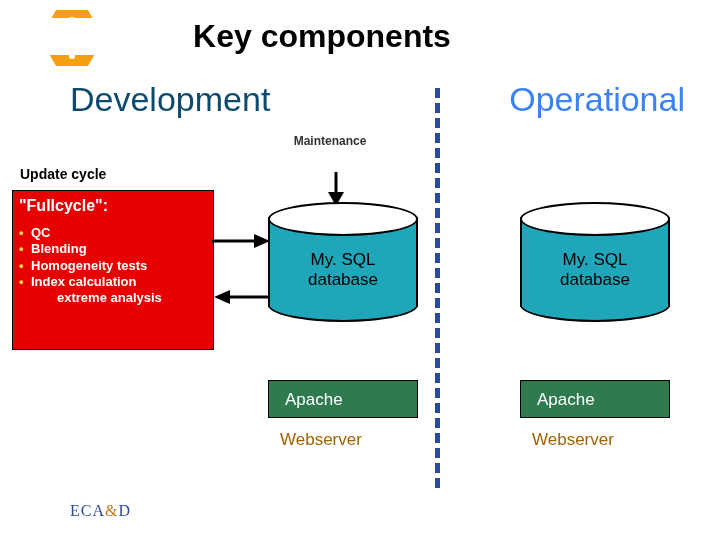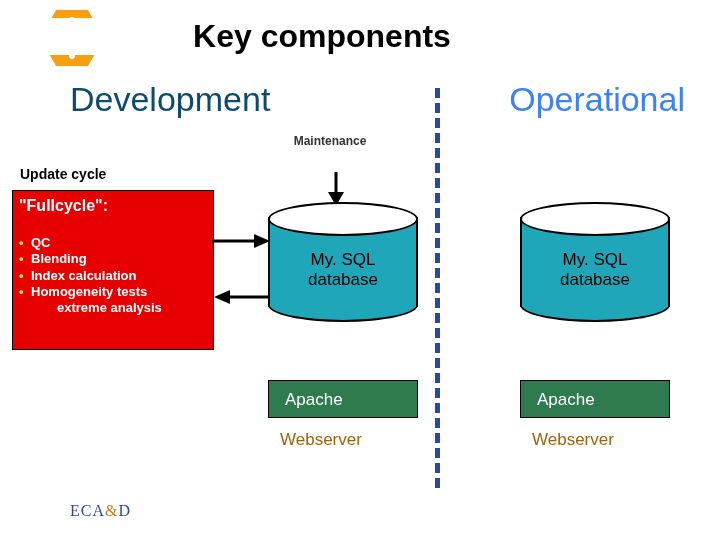--- a/index.html
+++ b/index.html
@@ -68,21 +68,21 @@
     background: #e60000;
     border: 1px solid #000;
   }
   .redbox .fc {
     color: #fff;
     font-size: 16px;
     font-weight: bold;
     padding: 6px 4px 10px 6px;
   }
   .redbox ul {
-    margin: 10px 0 0 4px;
+    margin: 0 0 0 4px;
     padding: 0 0 0 10px;
     list-style: none;
   }
   .redbox li {
     color: #fff;
     font-size: 13px;
     font-weight: bold;
     line-height: 1.25;
     position: relative;
     padding-left: 4px;
@@ -209,22 +209,22 @@
   <polygon points="2,20 18,20 10,34" fill="#000"></polygon>
 </svg>
 
 <div class="update-cycle">Update cycle</div>
 
 <div class="redbox">
   <div class="fc">"Fullcycle":</div>
   <ul>
     <li>QC</li>
     <li>Blending</li>
+    <li>Homogeneity tests</li>
     <li>Index calculation</li>
-    <li>Homogeneity tests</li>
     <li class="indent">extreme analysis</li>
   </ul>
 </div>
 
 <svg class="arrow" style="left:212px;top:234px" width="60" height="14">
   <line x1="0" y1="7" x2="44" y2="7" stroke="#000" stroke-width="3"></line>
   <polygon points="42,0 42,14 58,7" fill="#000"></polygon>
 </svg>
 <svg class="arrow" style="left:212px;top:290px" width="60" height="14">
   <line x1="16" y1="7" x2="60" y2="7" stroke="#000" stroke-width="3"></line>

